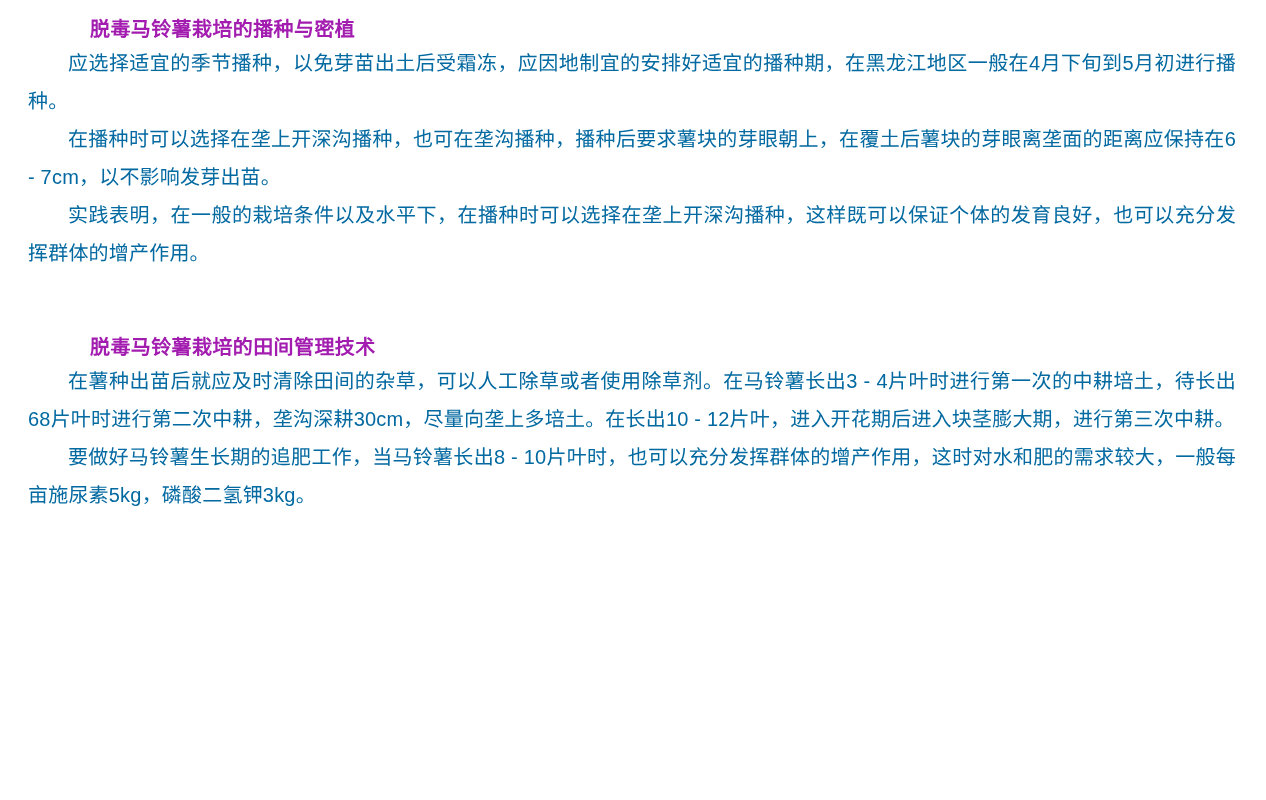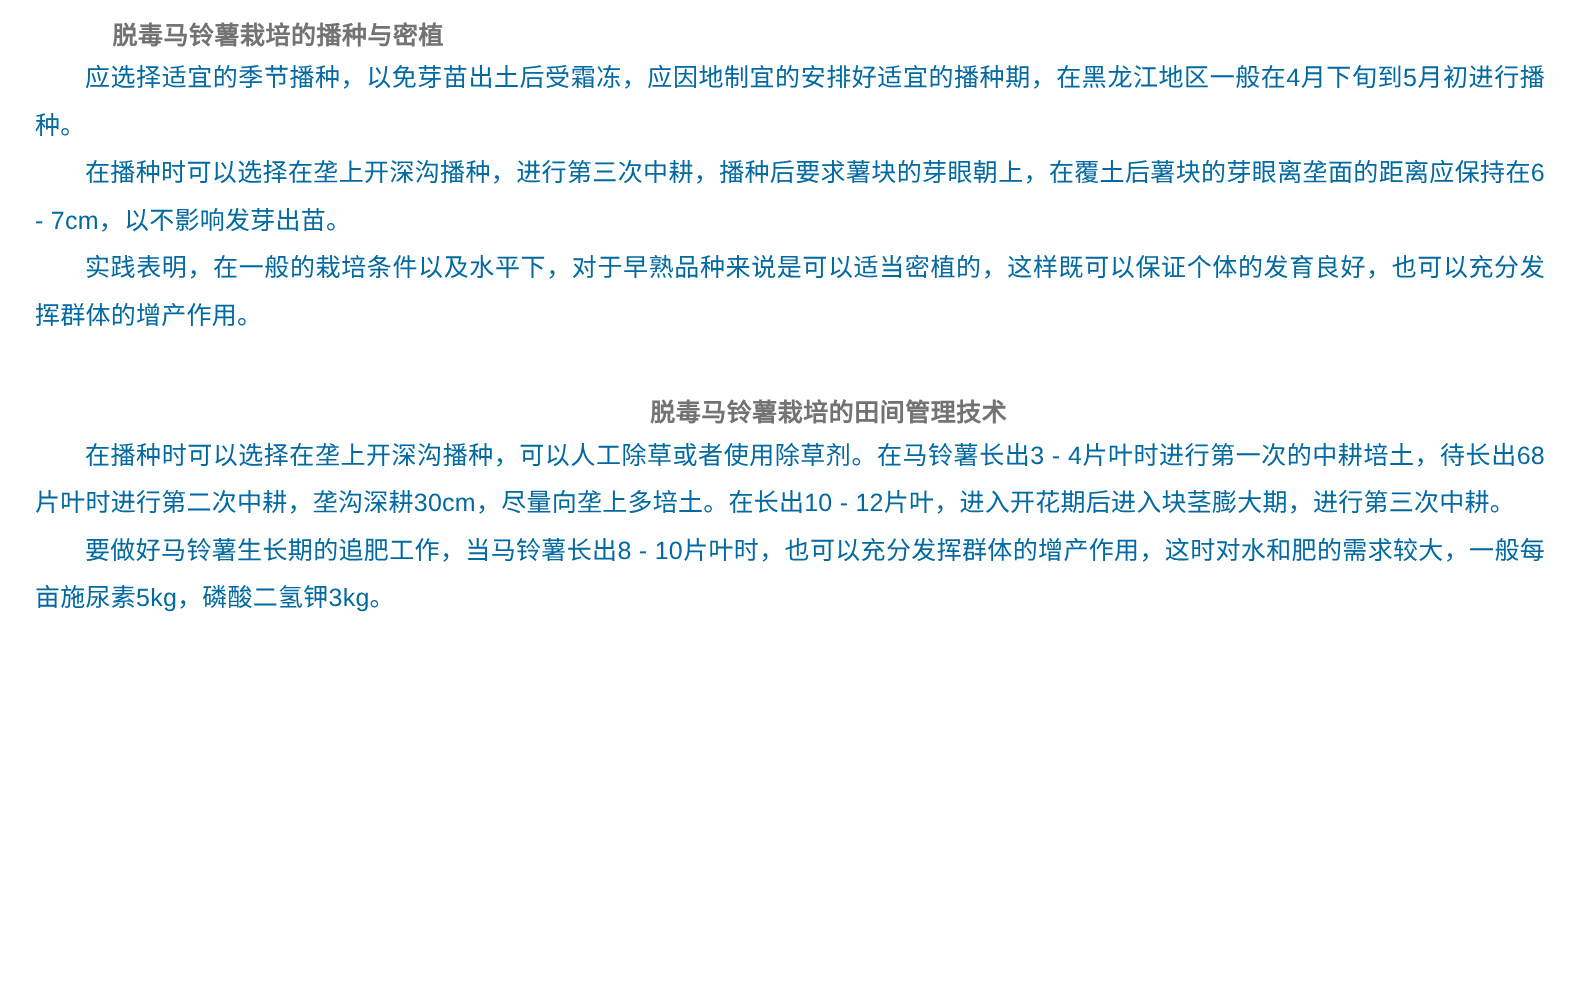--- a/index.html
+++ b/index.html
@@ -21,36 +21,35 @@
     height: 800px;
     padding: 10px 30px 0 28px;
     background: #ffffff;
   }
   .article {
     width: 1208px;
   }
   h2.section-heading {
     font-size: 20px;
     font-weight: bold;
-    color: #737373;
+    color: #a21caf;
     line-height: 1.5;
     margin: 0 0 0 0;
     padding: 0 0 0 62px;
     letter-spacing: 0.4px;
   }
   .heading-block {
     margin: 0;
     padding: 0;
   }
   .heading-block.first {
     margin-top: 4px;
   }
   .heading-block.second {
-    margin-top: 44px;
-    text-align: center;
+    margin-top: 60px;
   }
   p.para {
     font-size: 20px;
     line-height: 38px;
     color: #0369a1;
     margin: 0;
     padding: 0;
     text-indent: 2em;
     text-align: justify;
     text-justify: inter-ideograph;
@@ -65,26 +64,26 @@
 
 <div class="page">
   <article class="article">
 
     <div class="heading-block first">
       <h2 class="section-heading">脱毒马铃薯栽培的播种与密植</h2>
     </div>
 
     <p class="para para-gap-1">应选择适宜的季节播种，以免芽苗出土后受霜冻，应因地制宜的安排好适宜的播种期，在黑龙江地区一般在4月下旬到5月初进行播种。</p>
 
-    <p class="para para-gap">在播种时可以选择在垄上开深沟播种，进行第三次中耕，播种后要求薯块的芽眼朝上，在覆土后薯块的芽眼离垄面的距离应保持在6 - 7cm，以不影响发芽出苗。</p>
+    <p class="para para-gap">在播种时可以选择在垄上开深沟播种，也可在垄沟播种，播种后要求薯块的芽眼朝上，在覆土后薯块的芽眼离垄面的距离应保持在6 - 7cm，以不影响发芽出苗。</p>
 
-    <p class="para para-gap">实践表明，在一般的栽培条件以及水平下，对于早熟品种来说是可以适当密植的，这样既可以保证个体的发育良好，也可以充分发挥群体的增产作用。</p>
+    <p class="para para-gap">实践表明，在一般的栽培条件以及水平下，在播种时可以选择在垄上开深沟播种，这样既可以保证个体的发育良好，也可以充分发挥群体的增产作用。</p>
 
     <div class="heading-block second">
       <h2 class="section-heading">脱毒马铃薯栽培的田间管理技术</h2>
     </div>
 
-    <p class="para para-after-heading">在播种时可以选择在垄上开深沟播种，可以人工除草或者使用除草剂。在马铃薯长出3 - 4片叶时进行第一次的中耕培土，待长出68片叶时进行第二次中耕，垄沟深耕30cm，尽量向垄上多培土。在长出10 - 12片叶，进入开花期后进入块茎膨大期，进行第三次中耕。</p>
+    <p class="para para-after-heading">在薯种出苗后就应及时清除田间的杂草，可以人工除草或者使用除草剂。在马铃薯长出3 - 4片叶时进行第一次的中耕培土，待长出68片叶时进行第二次中耕，垄沟深耕30cm，尽量向垄上多培土。在长出10 - 12片叶，进入开花期后进入块茎膨大期，进行第三次中耕。</p>
 
     <p class="para para-gap">要做好马铃薯生长期的追肥工作，当马铃薯长出8 - 10片叶时，也可以充分发挥群体的增产作用，这时对水和肥的需求较大，一般每亩施尿素5kg，磷酸二氢钾3kg。</p>
 
   </article>
 </div>
 
 </body></html>

